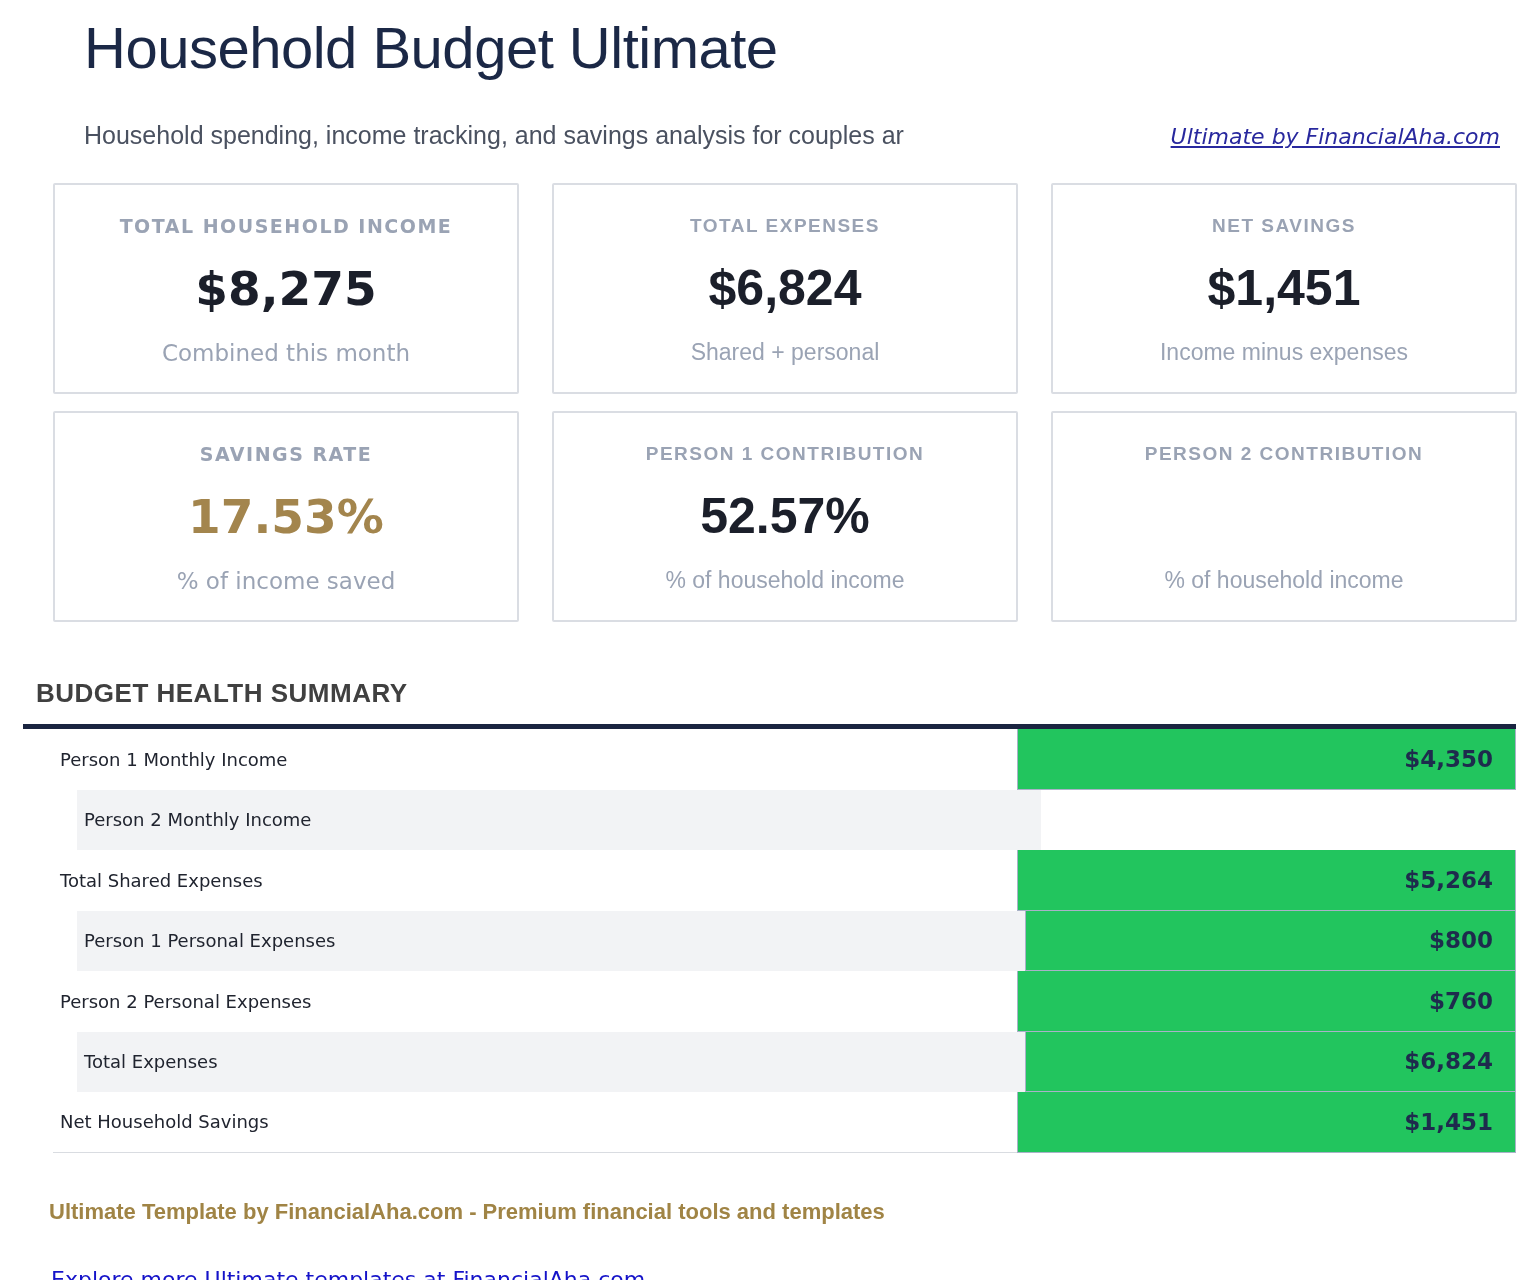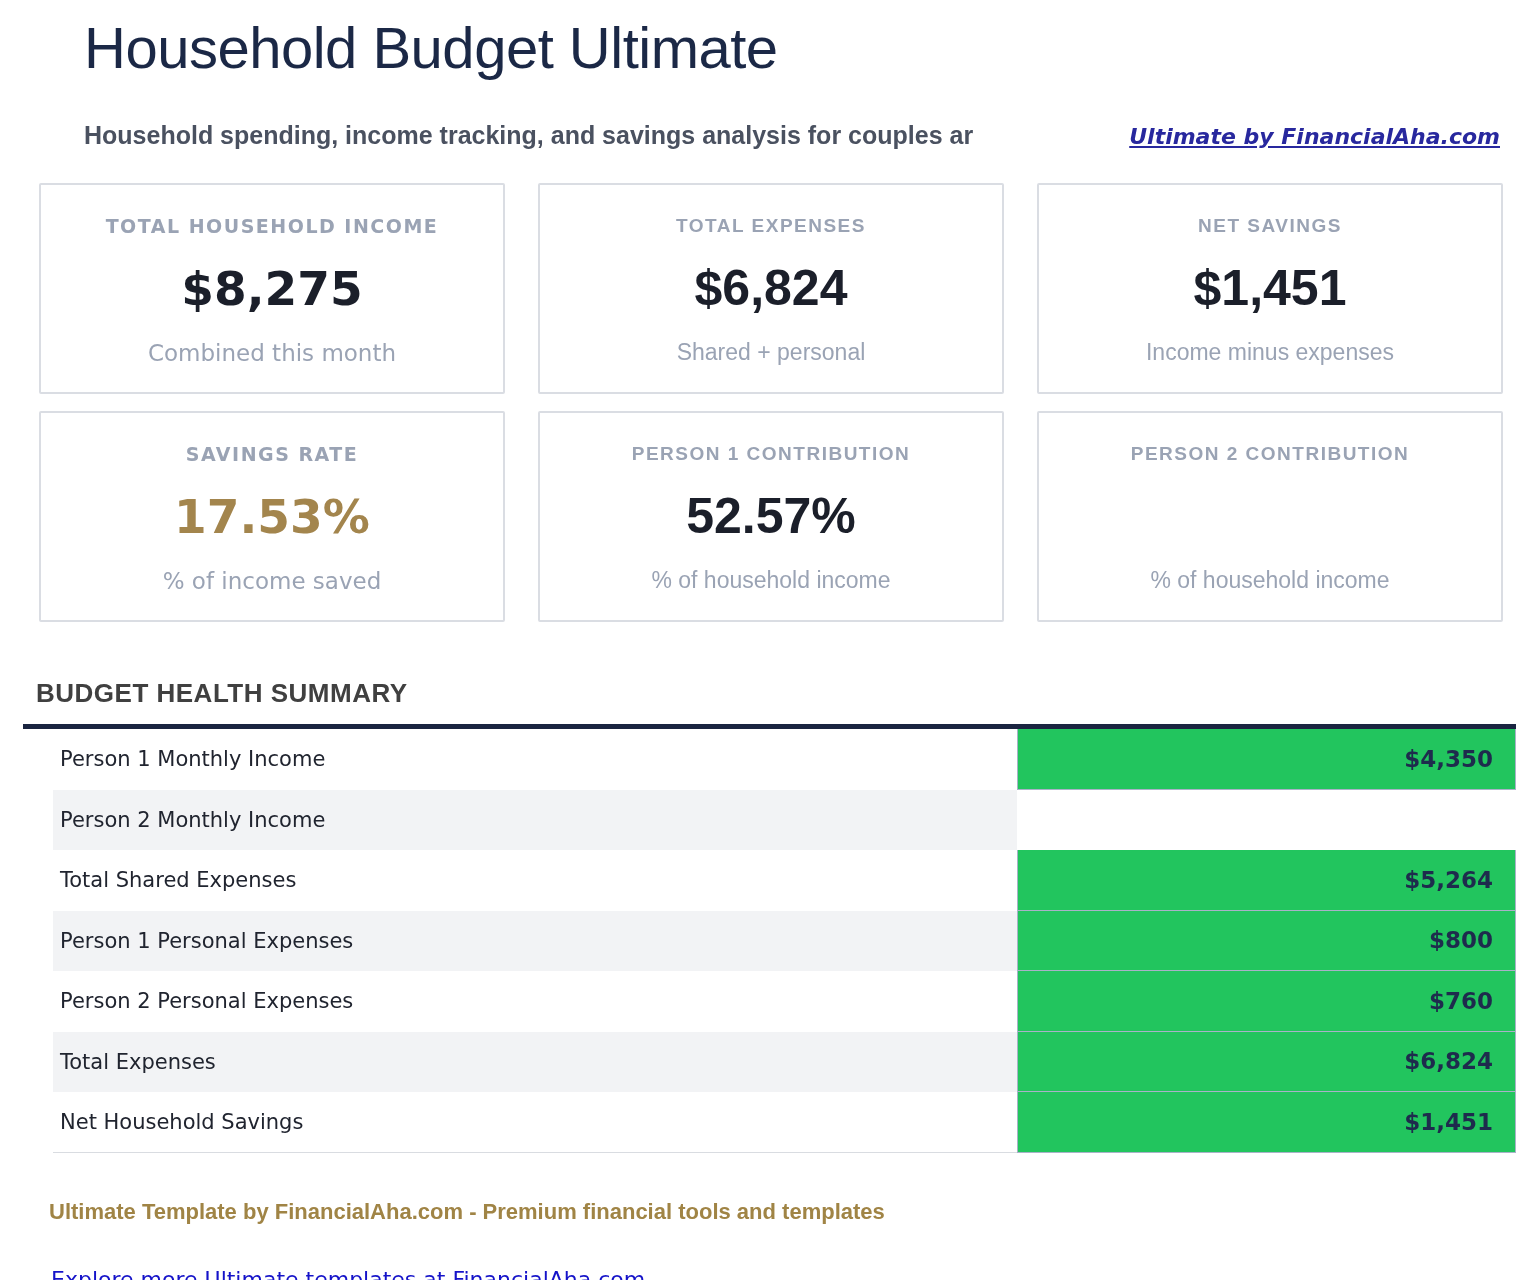--- a/index.html
+++ b/index.html
@@ -18,38 +18,37 @@
     font-weight: 400;
     letter-spacing: -0.5px;
     color: #1b2846;
     font-family: "Liberation Sans", sans-serif;
   }
   .sub-row {
     display: flex;
     justify-content: space-between;
     align-items: baseline;
     margin: 40px 37px 16px 84px;
-    font-weight: bold;
   }
   .subtitle {
     font-size: 25px;
     color: #4a5160;
   }
   .top-link {
     font-size: 22px;
     font-style: italic;
     text-decoration: underline;
     color: #28289e;
     font-family: "DejaVu Sans", sans-serif;
     cursor: pointer;
   }
 
   
   .cards {
-    margin: 33px 0 0 39px;
+    margin: 33px 0 0 53px;
     width: 1464px;
     display: grid;
     grid-template-columns: repeat(3, 466px);
     column-gap: 33px;
     row-gap: 17px;
   }
   .card {
     height: 211px;
     border: 2px solid #dadde3;
     border-radius: 2px;
@@ -102,26 +101,26 @@
   }
   .srow {
     display: flex;
     height: 60.5px;
   }
   .srow .cell-label {
     width: 964px;
     display: flex;
     align-items: center;
     padding-left: 7px;
-    font-size: 21px;
+    font-size: 18px;
     color: #20242f;
     font-family: "DejaVu Sans", sans-serif;
     background: #ffffff;
   }
-  .srow.striped .cell-label { background: #f2f3f5; }
+  .srow.striped .cell-label { background: #f2f3f5; margin-left: 24px; }
   .srow:last-child .cell-label { border-bottom: 1px solid #d9dce1; }
   .srow .cell-value {
     width: 499px;
     display: flex;
     align-items: center;
     justify-content: flex-end;
     padding-right: 22px;
     background: #22c55e;
     border-left: 1.5px solid #a9b2c8;
     border-right: 1.5px solid #a9b2c8;

